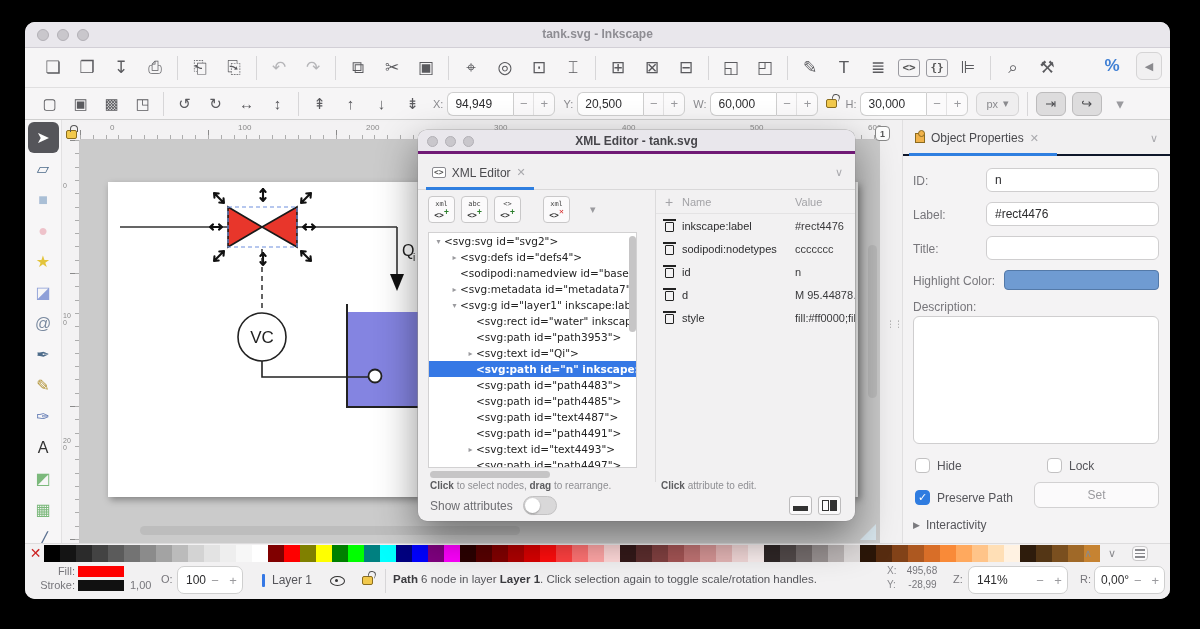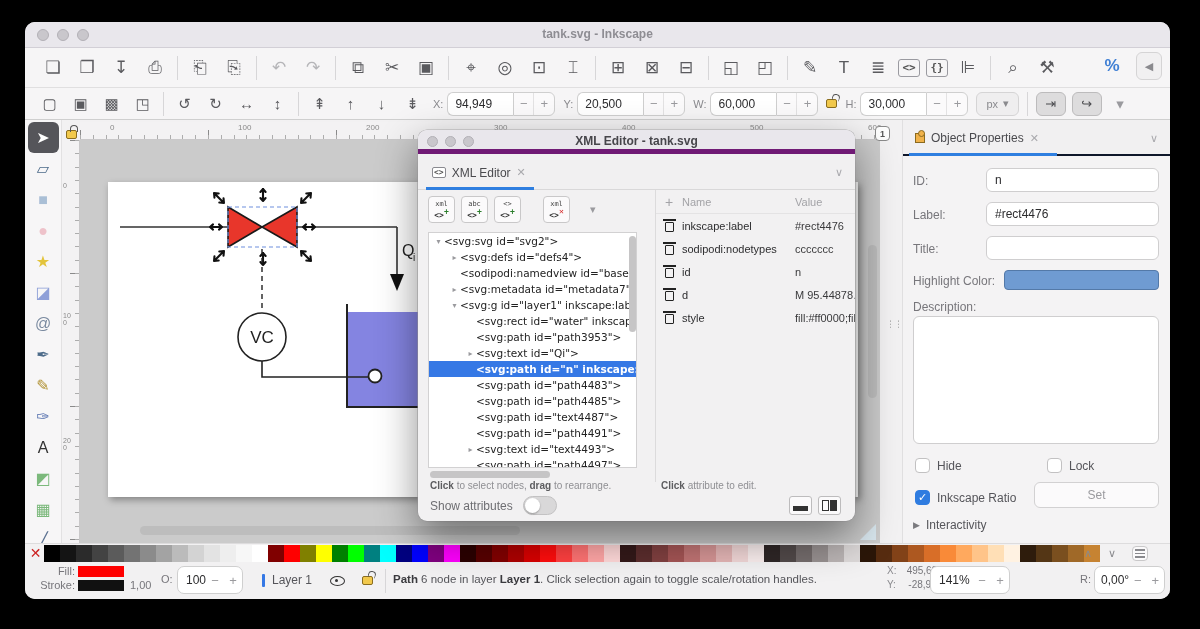--- a/index.html
+++ b/index.html
@@ -53,21 +53,21 @@
   .page { position:absolute; left:28px; top:42px; width:750px; height:315px; background:#fff; box-shadow:2px 3px 7px rgba(0,0,0,.35); }
   .draw { position:absolute; left:0; top:0; }
   .hscroll { position:absolute; left:60px; top:386px; width:380px; height:9px; background:#bdbdbd; border-radius:5px; }
   .vscroll { position:absolute; left:788px; top:105px; width:9px; height:153px; background:#bdbdbd; border-radius:5px; }
   .cm-tri { position:absolute; left:780px; top:384px; width:0; height:0; border-left:16px solid transparent; border-bottom:16px solid #d8e6ee; }
   .page-badge { position:absolute; left:850px; top:104px; width:15px; height:15px; background:#fdfdfd; border:1.5px solid #8a8a8a; border-radius:4px; font-size:9px; font-weight:bold; color:#555; display:flex; align-items:center; justify-content:center; }
   .splitter-dots { position:absolute; left:861px; top:300px; width:8px; color:#9a9a9a; font-size:9px; line-height:5px; letter-spacing:-1px; }
 
   
   .xmlwin { position:absolute; left:393px; top:108px; width:437px; height:391px; background:#f2f1f2; border-radius:9px; box-shadow:0 16px 40px rgba(0,0,0,.45), 0 0 0 .5px #b9b8ba; z-index:20; }
-  .xml-titlebar { position:absolute; left:0; top:0; right:0; height:24px; background:#e9e7ec; border-radius:9px 9px 0 0; border-bottom:5px solid #701a75; }
+  .xml-titlebar { position:absolute; left:0; top:0; right:0; height:24px; background:#e9e7ec; border-radius:9px 9px 0 0; border-bottom:3px solid #701a75; }
   .xml-lights { position:absolute; left:9px; top:6px; display:flex; gap:7px; }
   .xml-light { width:11px; height:11px; border-radius:50%; background:#c9c7cc; border:.5px solid #b2b0b6; }
   .xml-title { position:absolute; left:0; right:0; top:4px; text-align:center; font-size:12px; font-weight:bold; color:#47464b; }
   .xml-tabbar { position:absolute; left:0; top:24px; right:0; height:36px; background:#f1f0f1; border-bottom:1px solid #d9d8d9; }
   .xml-tab { position:absolute; left:8px; top:4px; width:108px; height:29px; display:flex; align-items:center; gap:6px; padding-left:6px; font-size:12px; color:#4a4a4e; }
   .xml-tab-underline { position:absolute; left:8px; top:33px; width:108px; height:3px; background:#2f7fe0; }
   .codebox { font-family:"DejaVu Sans Mono", monospace; font-size:8px; font-weight:bold; color:#555; border:1px solid #8a8a90; border-radius:2px; padding:0 1px; background:#fff; }
   .tab-close { color:#a9a9ad; font-size:11px; }
   .tab-chevron { position:absolute; right:12px; top:12px; color:#a9a9ad; font-size:11px; }
   .xml-toolbar { position:absolute; left:10px; top:66px; display:flex; align-items:center; gap:6px; }
@@ -621,21 +621,21 @@
     <div class="cb-row" style="left:12px; top:338px">
       <span class="cb"></span>
           <span>Hide</span>
     </div>
     <div class="cb-row" style="left:144px; top:338px">
       <span class="cb"></span>
           <span>Lock</span>
     </div>
     <div class="cb-row" style="left:12px; top:370px">
       <span class="cb checked">✓</span>
-          <span>Inkscape Ratio</span>
+          <span>Preserve Path</span>
     </div>
     <div class="set-btn" style="left:131px; top:362px; width:125px">Set</div>
     <div class="expander" style="left:10px; top:398px">
       <span class="exp-arrow">▶</span>
       <span>Interactivity</span>
     </div>
   </div>
 
   <div class="palettebar">
     <span class="pal-none">✕</span>
@@ -737,21 +737,21 @@
       <span class="eyeicon" style="margin-left:10px"></span>
       <span class="lockicon open" style="margin-left:10px"></span>
     </div>
     <span class="tsep" style="position:absolute; left:352px; top:7px"></span>
     <div class="statusmsg"><b>Path</b><span> 6 node in layer </span><b>Layer 1</b><span>. Click selection again to toggle scale/rotation handles.</span></div>
     <div class="coords">
       <span>X:</span> <span class="cv">495,68</span><br>
       <span>Y:</span> <span class="cv">-28,99</span>
     </div>
     <span style="position:absolute; left:928px; top:11px">Z:</span>
-    <div class="zr-box" style="left:905px; width:80px">
+    <div class="zr-box" style="left:943px; width:100px">
       <span style="flex:1; padding-left:8px">141%</span>
       <span class="zr-sign">−</span>
       <span class="zr-sign">+</span>
     </div>
     <span style="position:absolute; left:1055px; top:11px">R:</span>
     <div class="zr-box" style="left:1069px; width:71px">
       <span style="flex:1; padding-left:6px">0,00°</span>
       <span class="zr-sign">−</span>
       <span class="zr-sign">+</span>
     </div>

